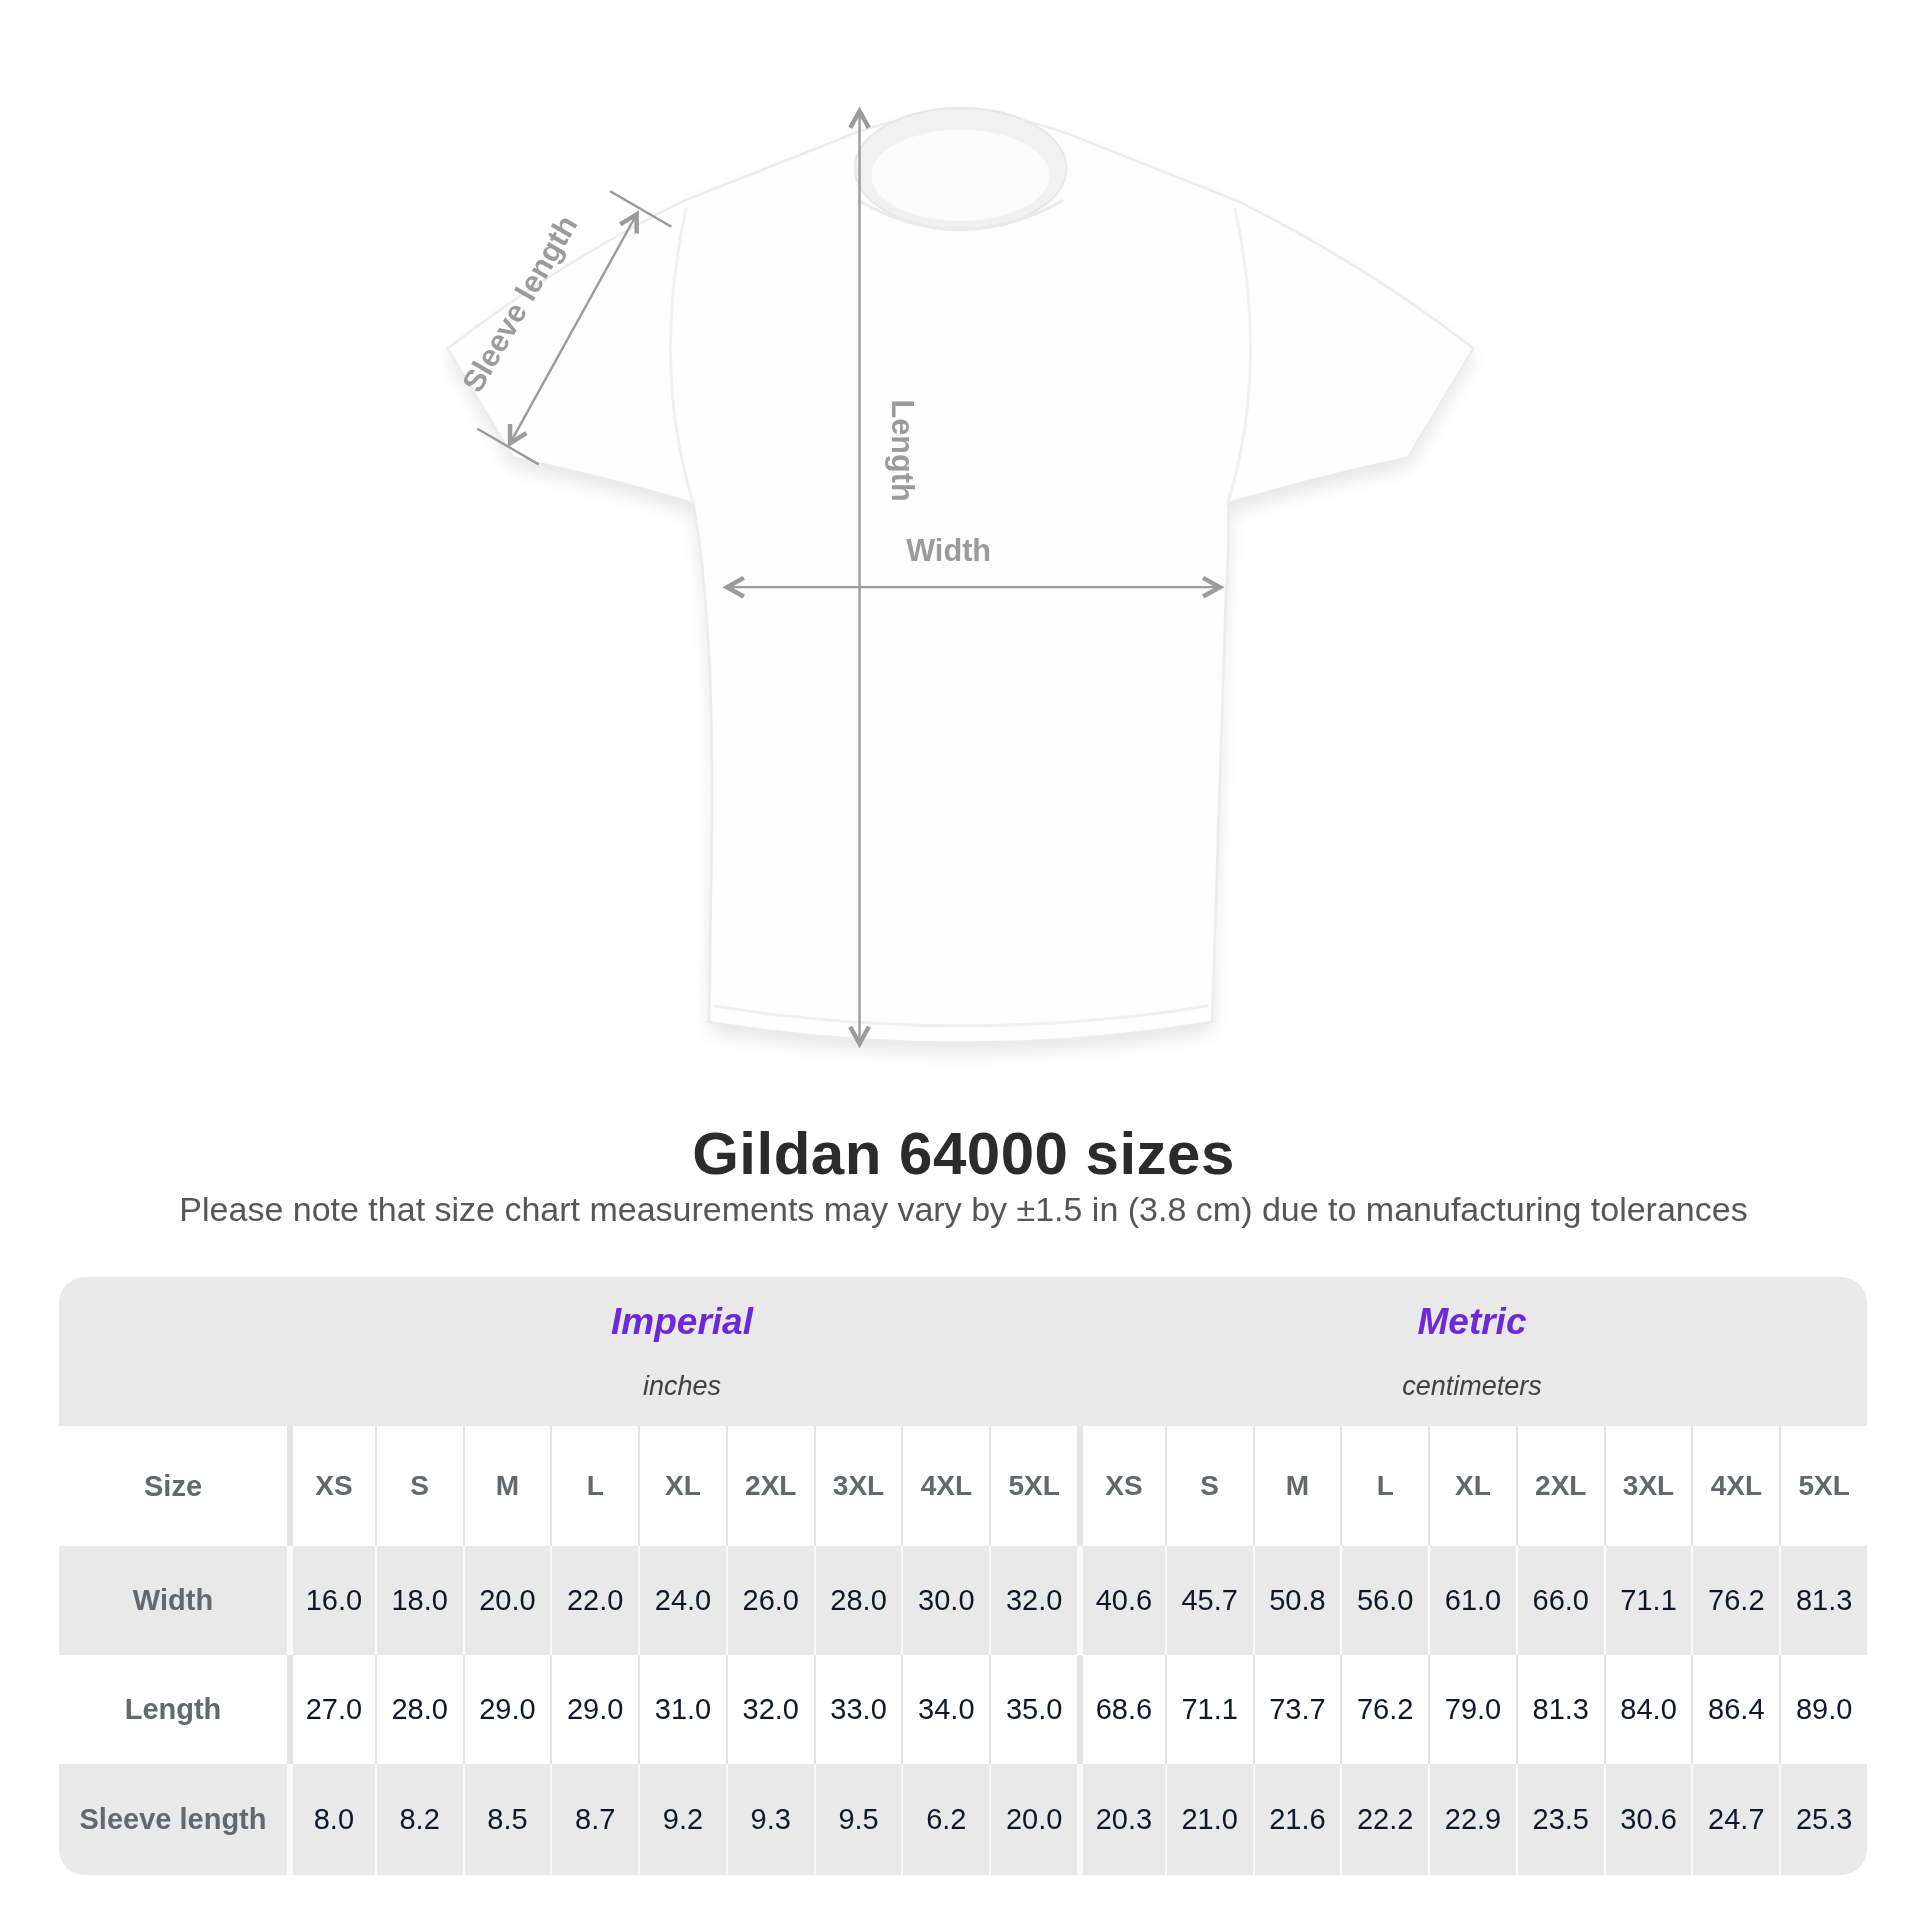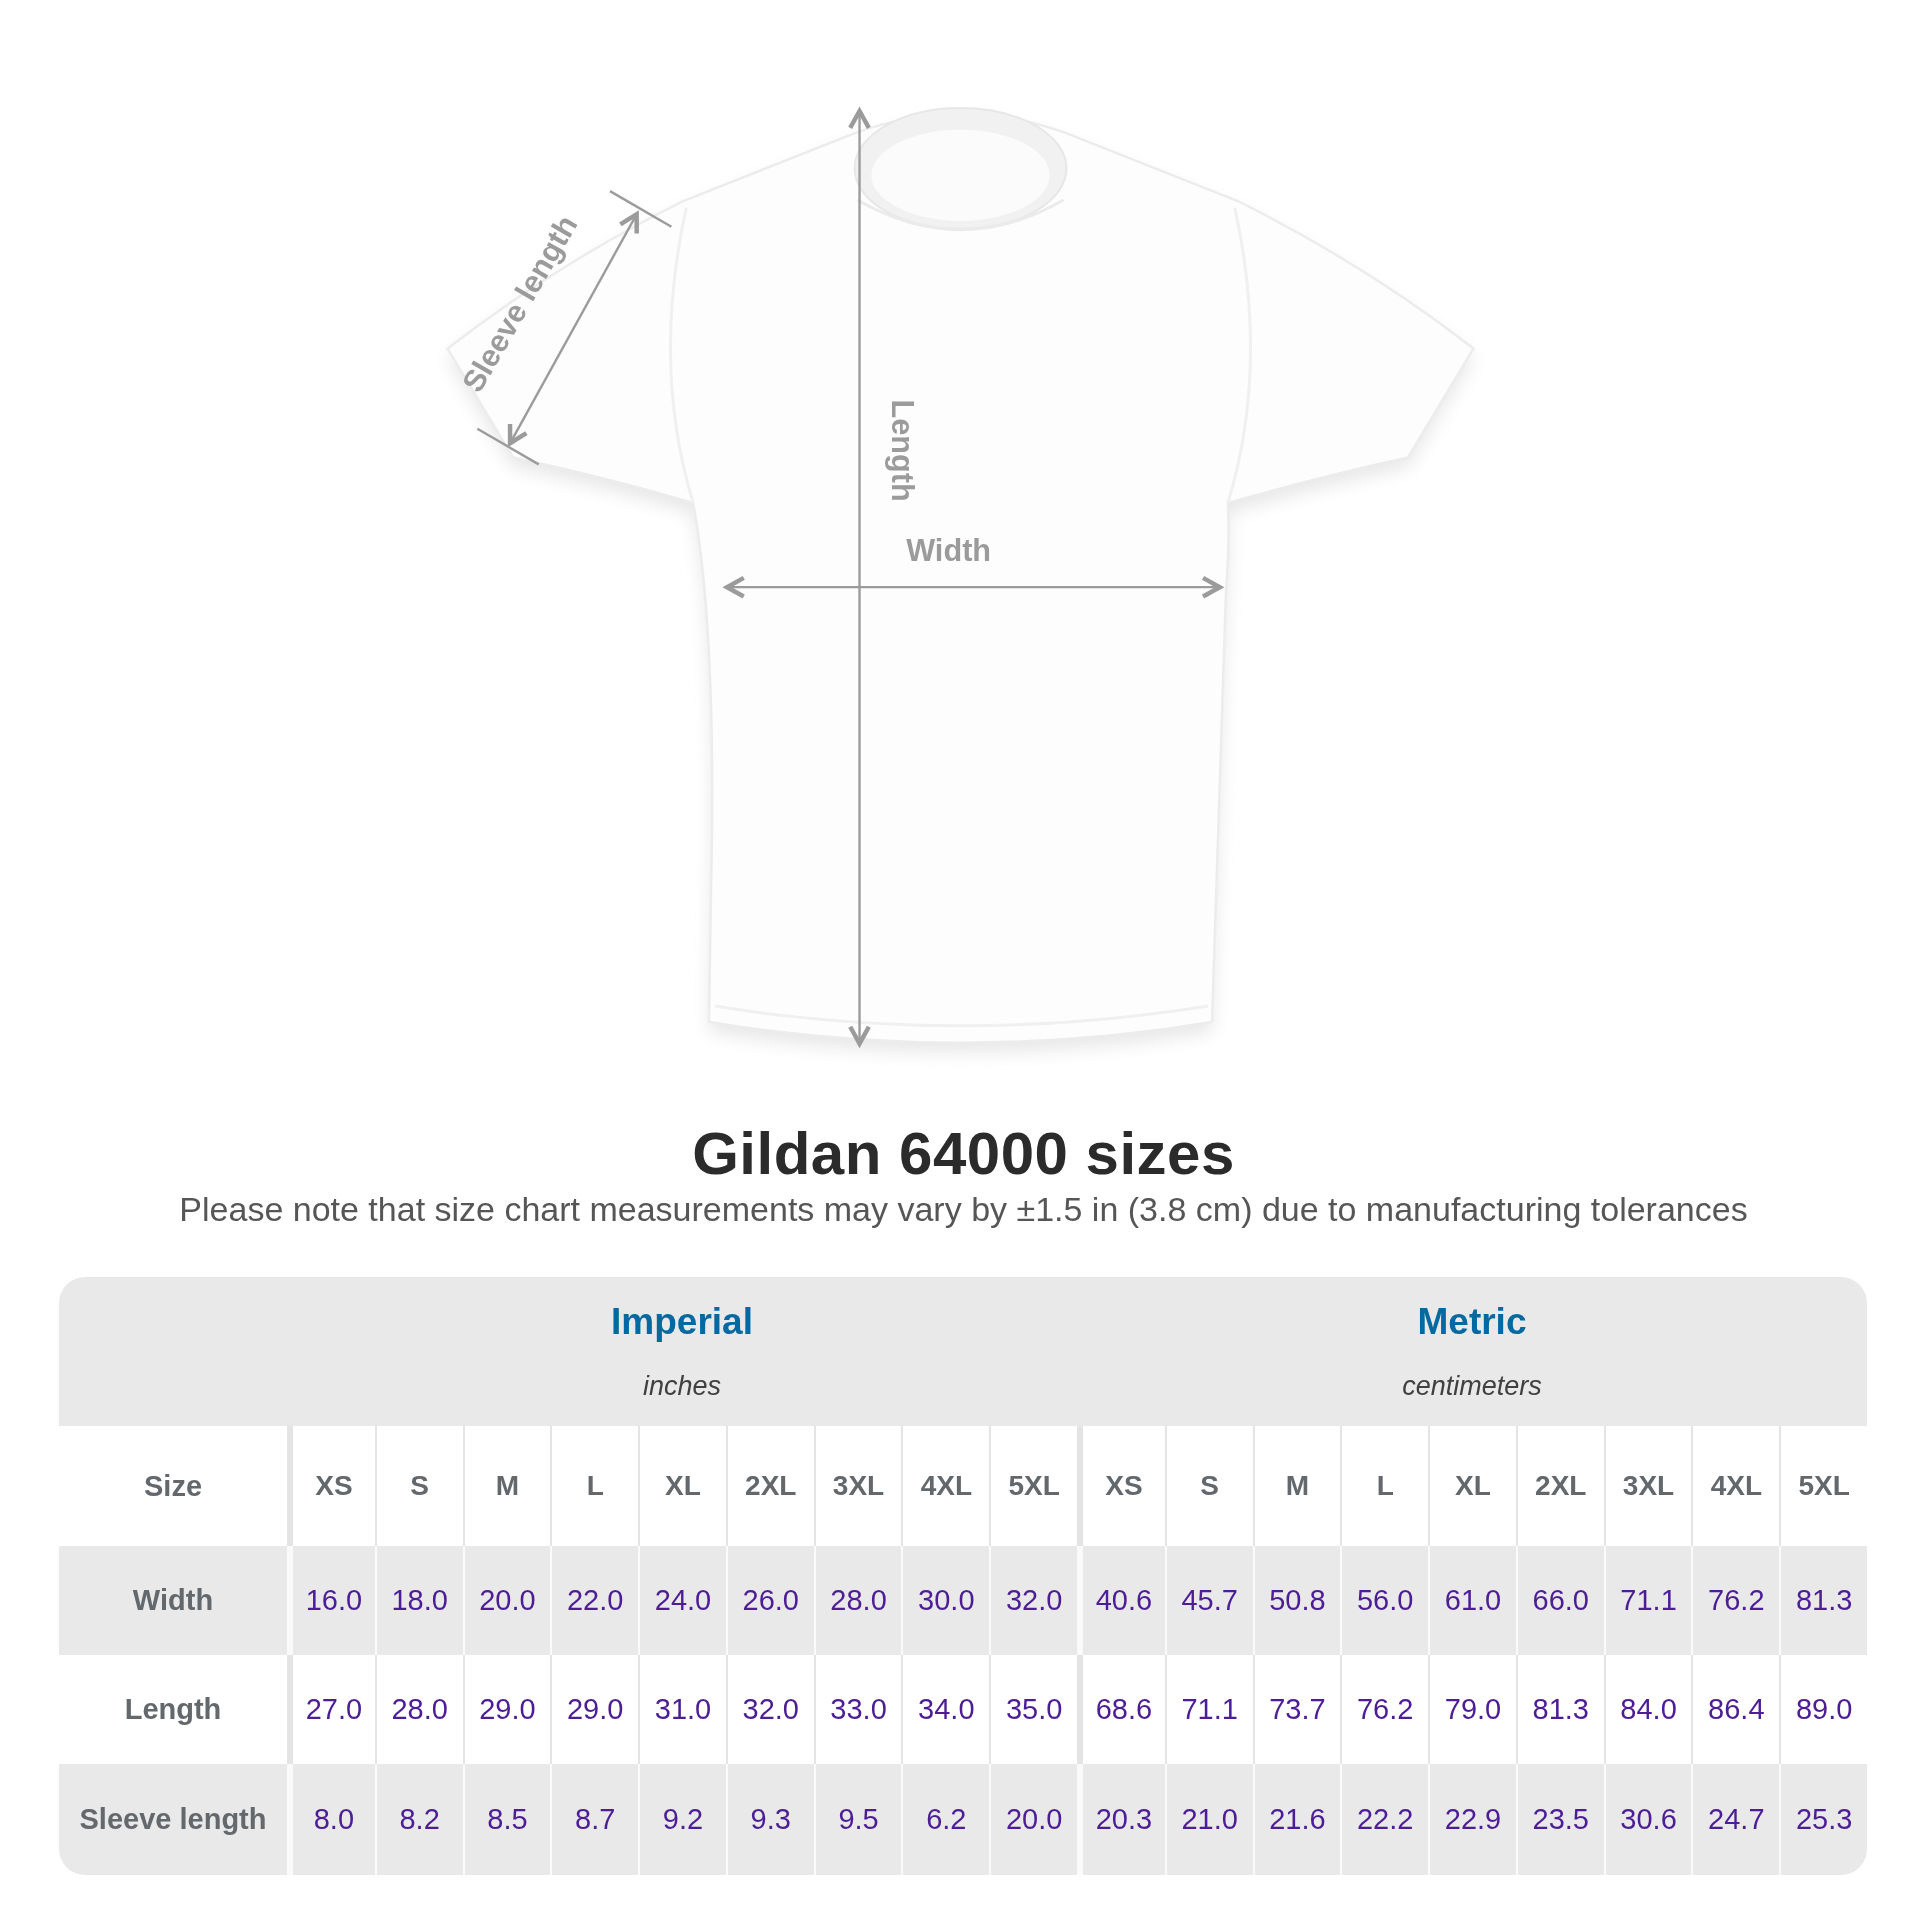--- a/index.html
+++ b/index.html
@@ -19,23 +19,23 @@
   .trow.white{background:#ffffff;--sep:#e4e4e4;}
   .thead{border-radius:26px 26px 0 0;height:149px;grid-template-columns:228px repeat(2,1fr);}
   .rhead{height:120px;}
   .rdata{height:109px;}
   .tfoot{border-radius:0 0 26px 26px;height:111px;}
   .cell{display:flex;align-items:center;justify-content:center;}
   .v{border-left:2px solid var(--sep);}
   .vb{border-left-width:6px;}
   .lbl{font-weight:bold;font-size:29px;color:#63686d;}
   .hdr{font-weight:bold;font-size:28px;color:#63686d;}
-  .num{font-size:29px;color:#4c1d95;text-align:center;}
+  .num{font-size:29px;color:#0f172a;text-align:center;}
   .group{display:flex;flex-direction:column;align-items:center;justify-content:flex-start;padding-top:24px;}
-  .gname{font-size:37px;font-weight:bold;color:#0369a1;}
+  .gname{font-size:37px;font-weight:bold;font-style:italic;color:#6d28d9;}
   .gunit{font-size:27px;font-style:italic;color:#404040;margin-top:28px;}
 </style>
 </head>
 <body>
 
 <div class="page">
 
   <svg class="figure" viewBox="0 0 1946 1120" xmlns="http://www.w3.org/2000/svg">
     <defs>
       <filter id="soft" x="-20%" y="-20%" width="140%" height="140%">

